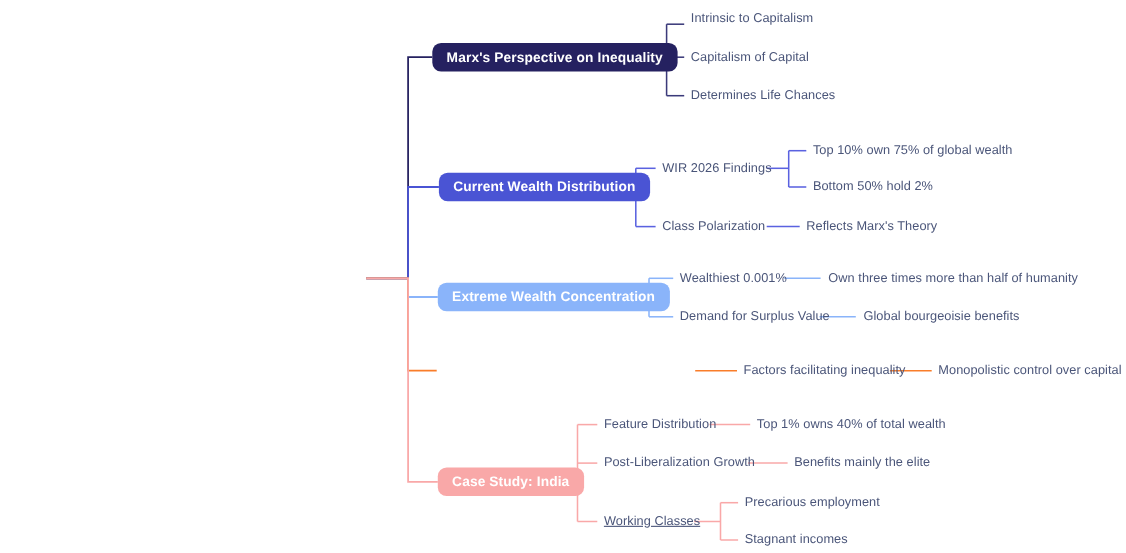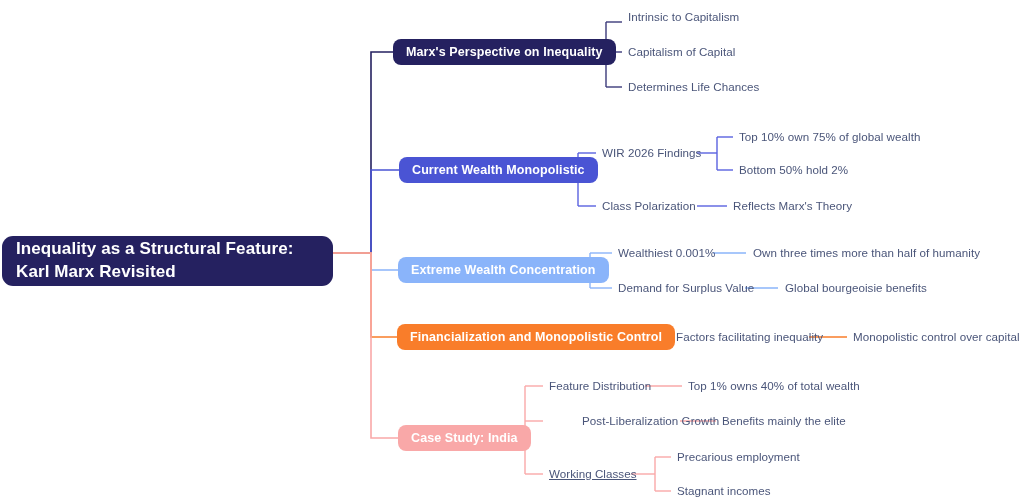--- a/index.html
+++ b/index.html
@@ -114,46 +114,44 @@
     <path d="M525 474 H543" stroke="#f9a8a8" stroke-width="1.4"></path>
     <path d="M645 386 H682" stroke="#f9a8a8" stroke-width="1.4"></path>
     <path d="M680 421 H716" stroke="#f9a8a8" stroke-width="1.4"></path>
 
     <path d="M631 474 H655" stroke="#f9a8a8" stroke-width="1.4"></path>
     <path d="M655 457 V491" stroke="#f9a8a8" stroke-width="1.4"></path>
     <path d="M655 457 H671" stroke="#f9a8a8" stroke-width="1.4"></path>
     <path d="M655 491 H671" stroke="#f9a8a8" stroke-width="1.4"></path>
   </svg>
 
-  <div class="node node-root">Inequality as a Structural Feature: Karl Marx Revisited</div>
 
   <div class="node node-branch" style="left:393px;top:39px;background:#252160;">Marx's Perspective on Inequality</div>
   <div class="leaf" style="left:628px;top:10px;">Intrinsic to Capitalism</div>
   <div class="leaf" style="left:628px;top:45px;">Capitalism of Capital</div>
   <div class="leaf" style="left:628px;top:80px;">Determines Life Chances</div>
 
-  <div class="node node-branch" style="left:399px;top:157px;background:#4a54d4;">Current Wealth Monopolistic</div>
+  <div class="node node-branch" style="left:399px;top:157px;background:#4a54d4;">Current Wealth Distribution</div>
   <div class="leaf" style="left:602px;top:146px;">WIR 2026 Findings</div>
   <div class="leaf l3" style="left:739px;top:130px;">Top 10% own 75% of global wealth</div>
   <div class="leaf l3" style="left:739px;top:163px;">Bottom 50% hold 2%</div>
   <div class="leaf" style="left:602px;top:199px;">Class Polarization</div>
   <div class="leaf l3" style="left:733px;top:199px;">Reflects Marx's Theory</div>
 
   <div class="node node-branch" style="left:398px;top:257px;background:#8ab4fa;">Extreme Wealth Concentration</div>
   <div class="leaf" style="left:618px;top:246px;">Wealthiest 0.001%</div>
   <div class="leaf l3" style="left:753px;top:246px;">Own three times more than half of humanity</div>
   <div class="leaf" style="left:618px;top:281px;">Demand for Surplus Value</div>
   <div class="leaf l3" style="left:785px;top:281px;">Global bourgeoisie benefits</div>
 
-  <div class="node node-branch" style="left:397px;top:324px;background:#f97d2a;">Financialization and Monopolistic Control</div>
   <div class="leaf" style="left:676px;top:330px;">Factors facilitating inequality</div>
   <div class="leaf l3" style="left:853px;top:330px;">Monopolistic control over capital</div>
 
   <div class="node node-branch" style="left:398px;top:425px;background:#f9a8a8;">Case Study: India</div>
   <div class="leaf" style="left:549px;top:379px;">Feature Distribution</div>
   <div class="leaf l3" style="left:688px;top:379px;">Top 1% owns 40% of total wealth</div>
-  <div class="leaf" style="left:549px;top:414px;margin-left:33px;">Post-Liberalization Growth</div>
+  <div class="leaf" style="left:549px;top:414px;">Post-Liberalization Growth</div>
   <div class="leaf l3" style="left:722px;top:414px;">Benefits mainly the elite</div>
   <div class="leaf" style="left:549px;top:467px;text-decoration:underline;">Working Classes</div>
   <div class="leaf l3" style="left:677px;top:450px;">Precarious employment</div>
   <div class="leaf l3" style="left:677px;top:484px;text-align:center;">Stagnant incomes</div>
 
 </div>
 
 </body></html>

